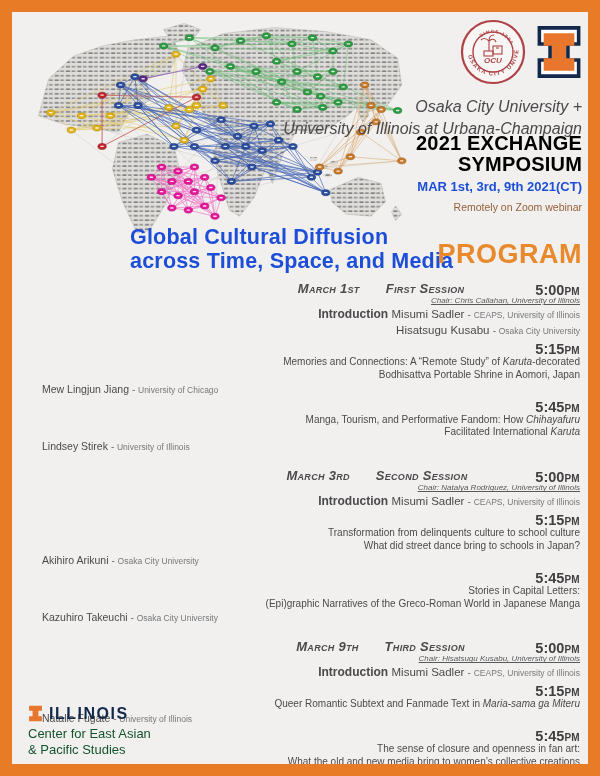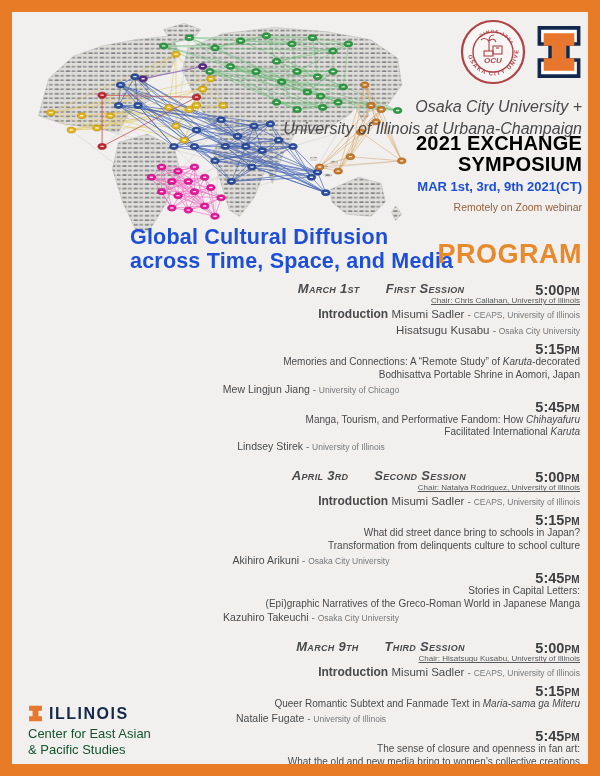--- a/index.html
+++ b/index.html
@@ -31,31 +31,31 @@
   
   .sessions{ position:absolute; left:30px; right:8px; top:269px; color:#4A4A4C; }
   .session{ margin-bottom:15px; }
   .s-header{ display:flex; align-items:flex-start; height:14px; }
   .sp-l{flex:3.6;} .sp-m{flex:1;}
   .s-date,.s-name{ font-style:italic; font-weight:bold; font-variant:small-caps;
      font-size:13px; letter-spacing:.3px; color:#4A4A4C; }
   .s-gap{ width:26px; }
   .t-num{ font-size:14.5px; font-weight:bold; color:#3F3F41; }
   .t-mer{ font-size:10px; font-weight:bold; color:#3F3F41; letter-spacing:.3px; }
-  .s-chair{ text-align:right; font-size:8px; color:#58595B;
+  .s-chair{ text-align:right; font-size:8px; font-style:italic; color:#58595B;
      text-decoration:underline; margin-top:1px; height:10px; }
   .s-introrow{ text-align:right; line-height:13px; }
   .intro-label{ font-weight:bold; font-size:12px; }
   .p-name{ font-size:11.5px; }
   .p-dash{ font-size:10px; color:#6D6E71; }
   .p-affil{ font-size:8.5px; color:#77787B; }
   .t-time{ text-align:right; margin-top:2px; height:16px; }
   .t-line{ text-align:right; font-size:10px; line-height:12.8px; color:#4A4A4C; }
   .t-line i{ font-style:italic; }
-  .t-speaker{ text-align:center; line-height:11px; }
+  .t-speaker{ text-align:left; line-height:11px; }
   .t-speaker .p-name{ font-size:10.5px; }
   
   .footer{ position:absolute; left:16px; top:692px; }
   .f-row{ display:flex; align-items:center; gap:6px; }
   .f-i{ width:15px; height:19px; }
   .f-wordmark{ font-size:16px; font-weight:bold; color:#13294B; letter-spacing:1.5px; }
   .f-org{ font-size:13px; color:#14532d; line-height:1.2; margin-top:3px; }
 </style>
 </head>
 <body>
@@ -682,31 +682,31 @@
           <div class="t-line"><span>Bodhisattva Portable Shrine in Aomori, Japan</span></div>
           <div class="t-speaker"><span class="p-name">Mew Lingjun Jiang </span><span class="p-dash">- </span><span class="p-affil">University of Chicago</span></div>
           <div class="t-time"><span class="s-time"><b class="t-num">5:45</b><span class="t-mer">PM</span></span></div>
           <div class="t-line"><span>Manga, Tourism, and Performative Fandom: How </span><i>Chihayafuru</i></div>
           <div class="t-line"><span>Facilitated International </span><i>Karuta</i></div>
           <div class="t-speaker"><span class="p-name">Lindsey Stirek </span><span class="p-dash">- </span><span class="p-affil">University of Illinois</span></div>
         </div>
         <div class="session">
           <div class="s-header">
             <span class="sp-l"></span>
-            <span class="s-date">April 3rd</span>
+            <span class="s-date">March 3rd</span>
             <span class="s-gap"></span>
             <span class="s-name">Second Session</span>
             <span class="sp-m"></span>
             <span class="s-time"><b class="t-num">5:00</b><span class="t-mer">PM</span></span>
           </div>
           <div class="s-chair">Chair: Natalya Rodriguez, University of Illinois</div>
           <div class="s-introrow"><span class="intro-label">Introduction </span><span class="p-name">Misumi Sadler </span><span class="p-dash">- </span><span class="p-affil">CEAPS, University of Illinois</span></div>
           <div class="t-time"><span class="s-time"><b class="t-num">5:15</b><span class="t-mer">PM</span></span></div>
+          <div class="t-line"><span>Transformation from delinquents culture to school culture</span></div>
           <div class="t-line"><span>What did street dance bring to schools in Japan?</span></div>
-          <div class="t-line"><span>Transformation from delinquents culture to school culture</span></div>
           <div class="t-speaker"><span class="p-name">Akihiro Arikuni </span><span class="p-dash">- </span><span class="p-affil">Osaka City University</span></div>
           <div class="t-time"><span class="s-time"><b class="t-num">5:45</b><span class="t-mer">PM</span></span></div>
           <div class="t-line"><span>Stories in Capital Letters:</span></div>
           <div class="t-line"><span>(Epi)graphic Narratives of the Greco-Roman World in Japanese Manga</span></div>
           <div class="t-speaker"><span class="p-name">Kazuhiro Takeuchi </span><span class="p-dash">- </span><span class="p-affil">Osaka City University</span></div>
         </div>
         <div class="session">
           <div class="s-header">
             <span class="sp-l"></span>
             <span class="s-date">March 9th</span>

